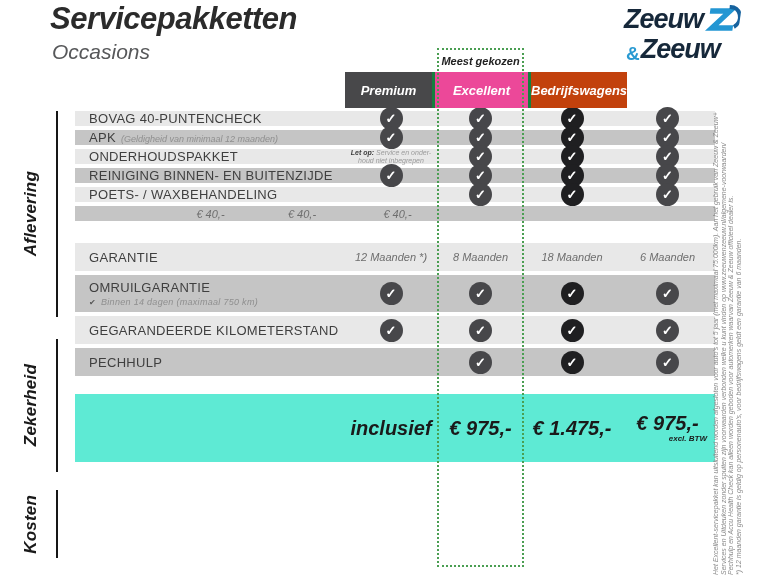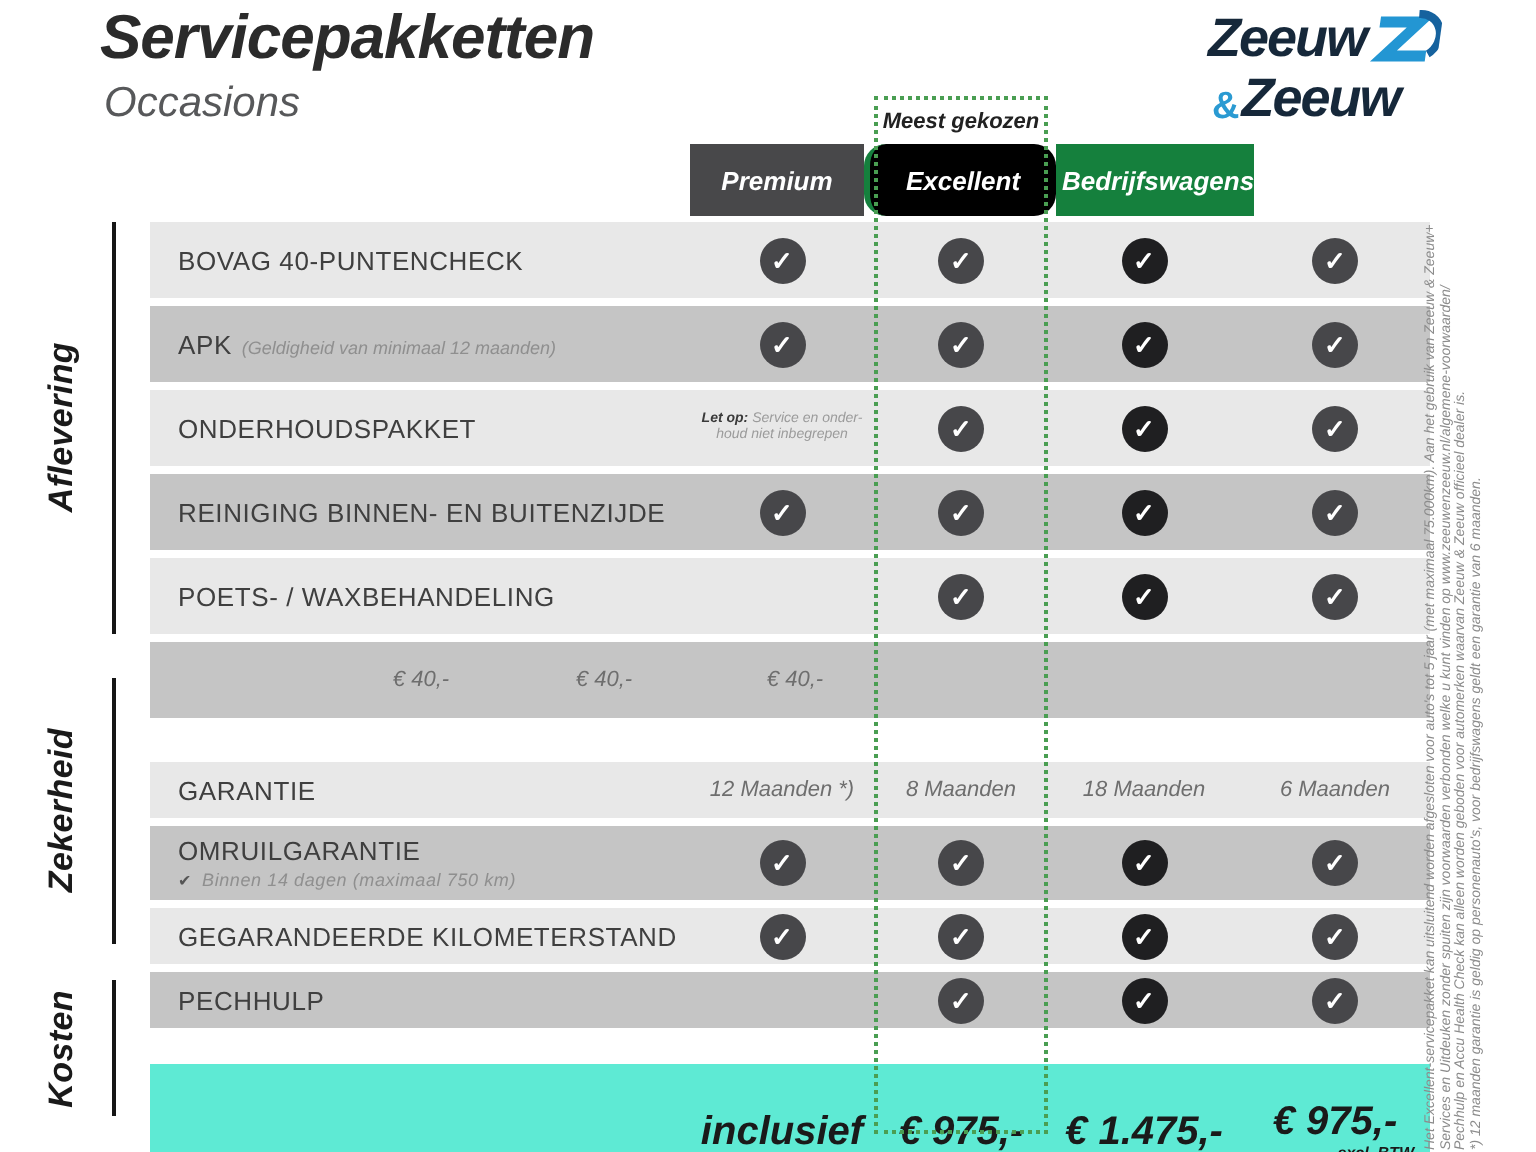--- a/index.html
+++ b/index.html
@@ -5,30 +5,30 @@
   html,body{margin:0;padding:0;background:#fff;}
   .stage{position:relative;width:768px;height:576px;background:#ffffff;overflow:hidden;
          font-family:"Liberation Sans",sans-serif;}
 
   
   .title{position:absolute;left:50px;top:1px;font-size:31px;font-weight:800;font-style:italic;
          color:#2b2b2b;letter-spacing:-0.5px;}
   .subtitle{position:absolute;left:52px;top:40px;font-size:21px;font-style:italic;font-weight:400;
          color:#57585a;}
 
-  .logo{position:absolute;left:604px;top:4px;color:#16283a;line-height:1;}
+  .logo{position:absolute;left:624px;top:4px;color:#16283a;line-height:1;}
   .logo-line1{display:flex;align-items:center;}
   .logo-word{font-size:27px;font-weight:800;font-style:italic;letter-spacing:-1px;}
   .logo-amp{color:#2a9ad2;font-size:19px;font-weight:800;margin-right:1px;align-self:flex-end;}
   .logo-line2{display:flex;align-items:baseline;margin-top:2px;margin-left:2px;}
   .logo svg{margin-left:1px;transform:skewX(-8deg);}
 
   
   .table-body{position:absolute;left:75px;top:111px;width:640px;}
-  .row{display:flex;height:38px;margin-bottom:4px;align-items:center;}
+  .row{display:flex;height:15px;margin-bottom:4px;align-items:center;}
   .row.shade-light{background:#e8e8e8;}
   .row.shade-medium{background:#c5c5c5;}
   .row.sec-zekerheid{height:28px;}
   .row.tall{height:37px;}
   .row.sec-gap{margin-top:22px;}
   .row.cost{height:68px;background:#5eead4;}
   .row.cost.sec-gap{margin-top:18px;}
 
   .cell-label{flex:0 0 270px;padding-left:14px;box-sizing:border-box;color:#3f3f3f;
               font-size:13px;letter-spacing:0.3px;}
@@ -88,22 +88,22 @@
     </div>
     <div class="logo-line2">
       <span class="logo-amp">&amp;</span>
       <span class="logo-word">Zeeuw</span>
     </div>
   </div>
 
   <div class="table-body">
     <div class="header-row">
         <div class="header-cell col-1" style="background: rgb(72, 72, 74);">Premium</div>
-        <div class="header-cell col-2" style="background: #000000; border-radius: 11px;">Excellent</div>
-        <div class="header-cell col-3" style="background: #15803d;">Bedrijfswagens</div>
+        <div class="header-cell col-2" style="background: #ec4899;">Excellent</div>
+        <div class="header-cell col-3" style="background: #c2410c;">Bedrijfswagens</div>
       </div>
     <div class="premium-box">
       <div class="badge">Meest gekozen</div>
     </div>
 
   <div class="row shade-light sec-aflevering">
         <div class="cell-label"><span>BOVAG 40-PUNTENCHECK</span></div>
         <div class="cell-val col-0">
           <div class="check" style="background: rgb(71, 71, 74);">✓</div>
         </div>

